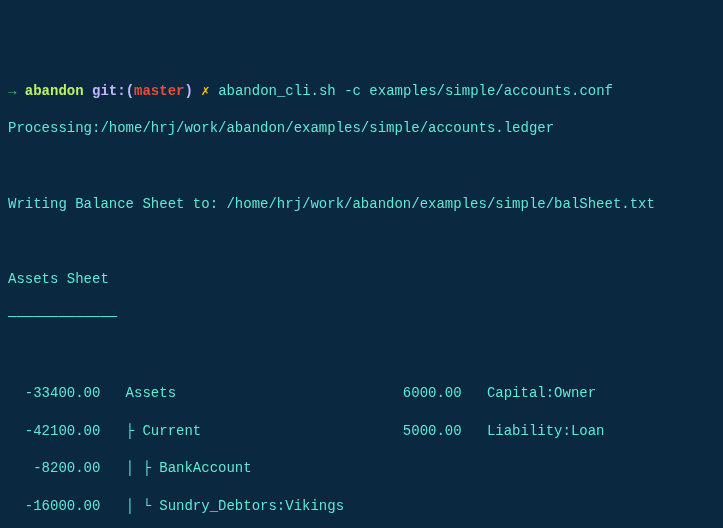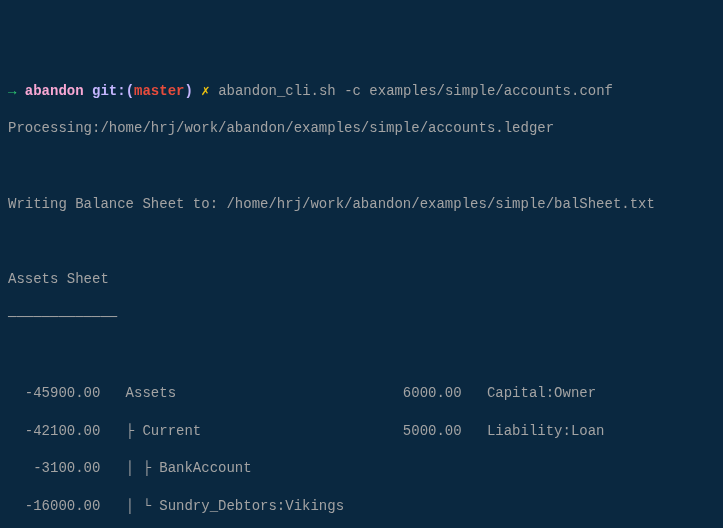--- a/index.html
+++ b/index.html
@@ -9,44 +9,44 @@
       font-family: 'Consolas', 'Monaco', 'Courier New', monospace;
       font-size: 14px;
       line-height: 1.35;
       padding: 6px 8px;
       width: 723px;
       height: 528px;
       overflow: hidden;
       white-space: pre;
     }
     .arrow { color: #2ecc71; font-weight: bold; }
-    .cyan { color: #f9a8d4; font-weight: bold; }
+    .cyan { color: #bef264; font-weight: bold; }
     .blue { color: #c4b5fd; font-weight: bold; }
     .red { color: #e74c3c; font-weight: bold; }
     .yellow { color: #f1c40f; font-weight: bold; }
-    .text { color: #a3a3a3; }
+    .text { color: #5eead4; }
     .line { display: block; }
     .inline { display: inline; }
   </style>
 </head>
 <body>
 
 
 
 <span class="line"><span class="arrow inline">→ </span><span class="cyan inline">abandon</span><span class="blue inline"> git:(</span><span class="red inline">master</span><span class="blue inline">) </span><span class="yellow inline">✗ </span><span class="text inline">abandon_cli.sh -c examples/simple/accounts.conf</span></span>
 <span class="line text">Processing:/home/hrj/work/abandon/examples/simple/accounts.ledger</span>
 <span class="line"> </span>
 <span class="line text">Writing Balance Sheet to: /home/hrj/work/abandon/examples/simple/balSheet.txt</span>
 <span class="line"> </span>
 <span class="line text">Assets Sheet</span>
 <span class="line text">─────────────</span>
 <span class="line"> </span>
-<span class="line text">  -45900.00   Assets                           6000.00   Capital:Owner</span>
+<span class="line text">  -33400.00   Assets                           6000.00   Capital:Owner</span>
 <span class="line text">  -42100.00   ├ Current                        5000.00   Liability:Loan</span>
-<span class="line text">   -3100.00   │ ├ BankAccount</span>
+<span class="line text">   -8200.00   │ ├ BankAccount</span>
 <span class="line text">  -16000.00   │ └ Sundry_Debtors:Vikings</span>
 
 
 
 
 
 
 
 
 

